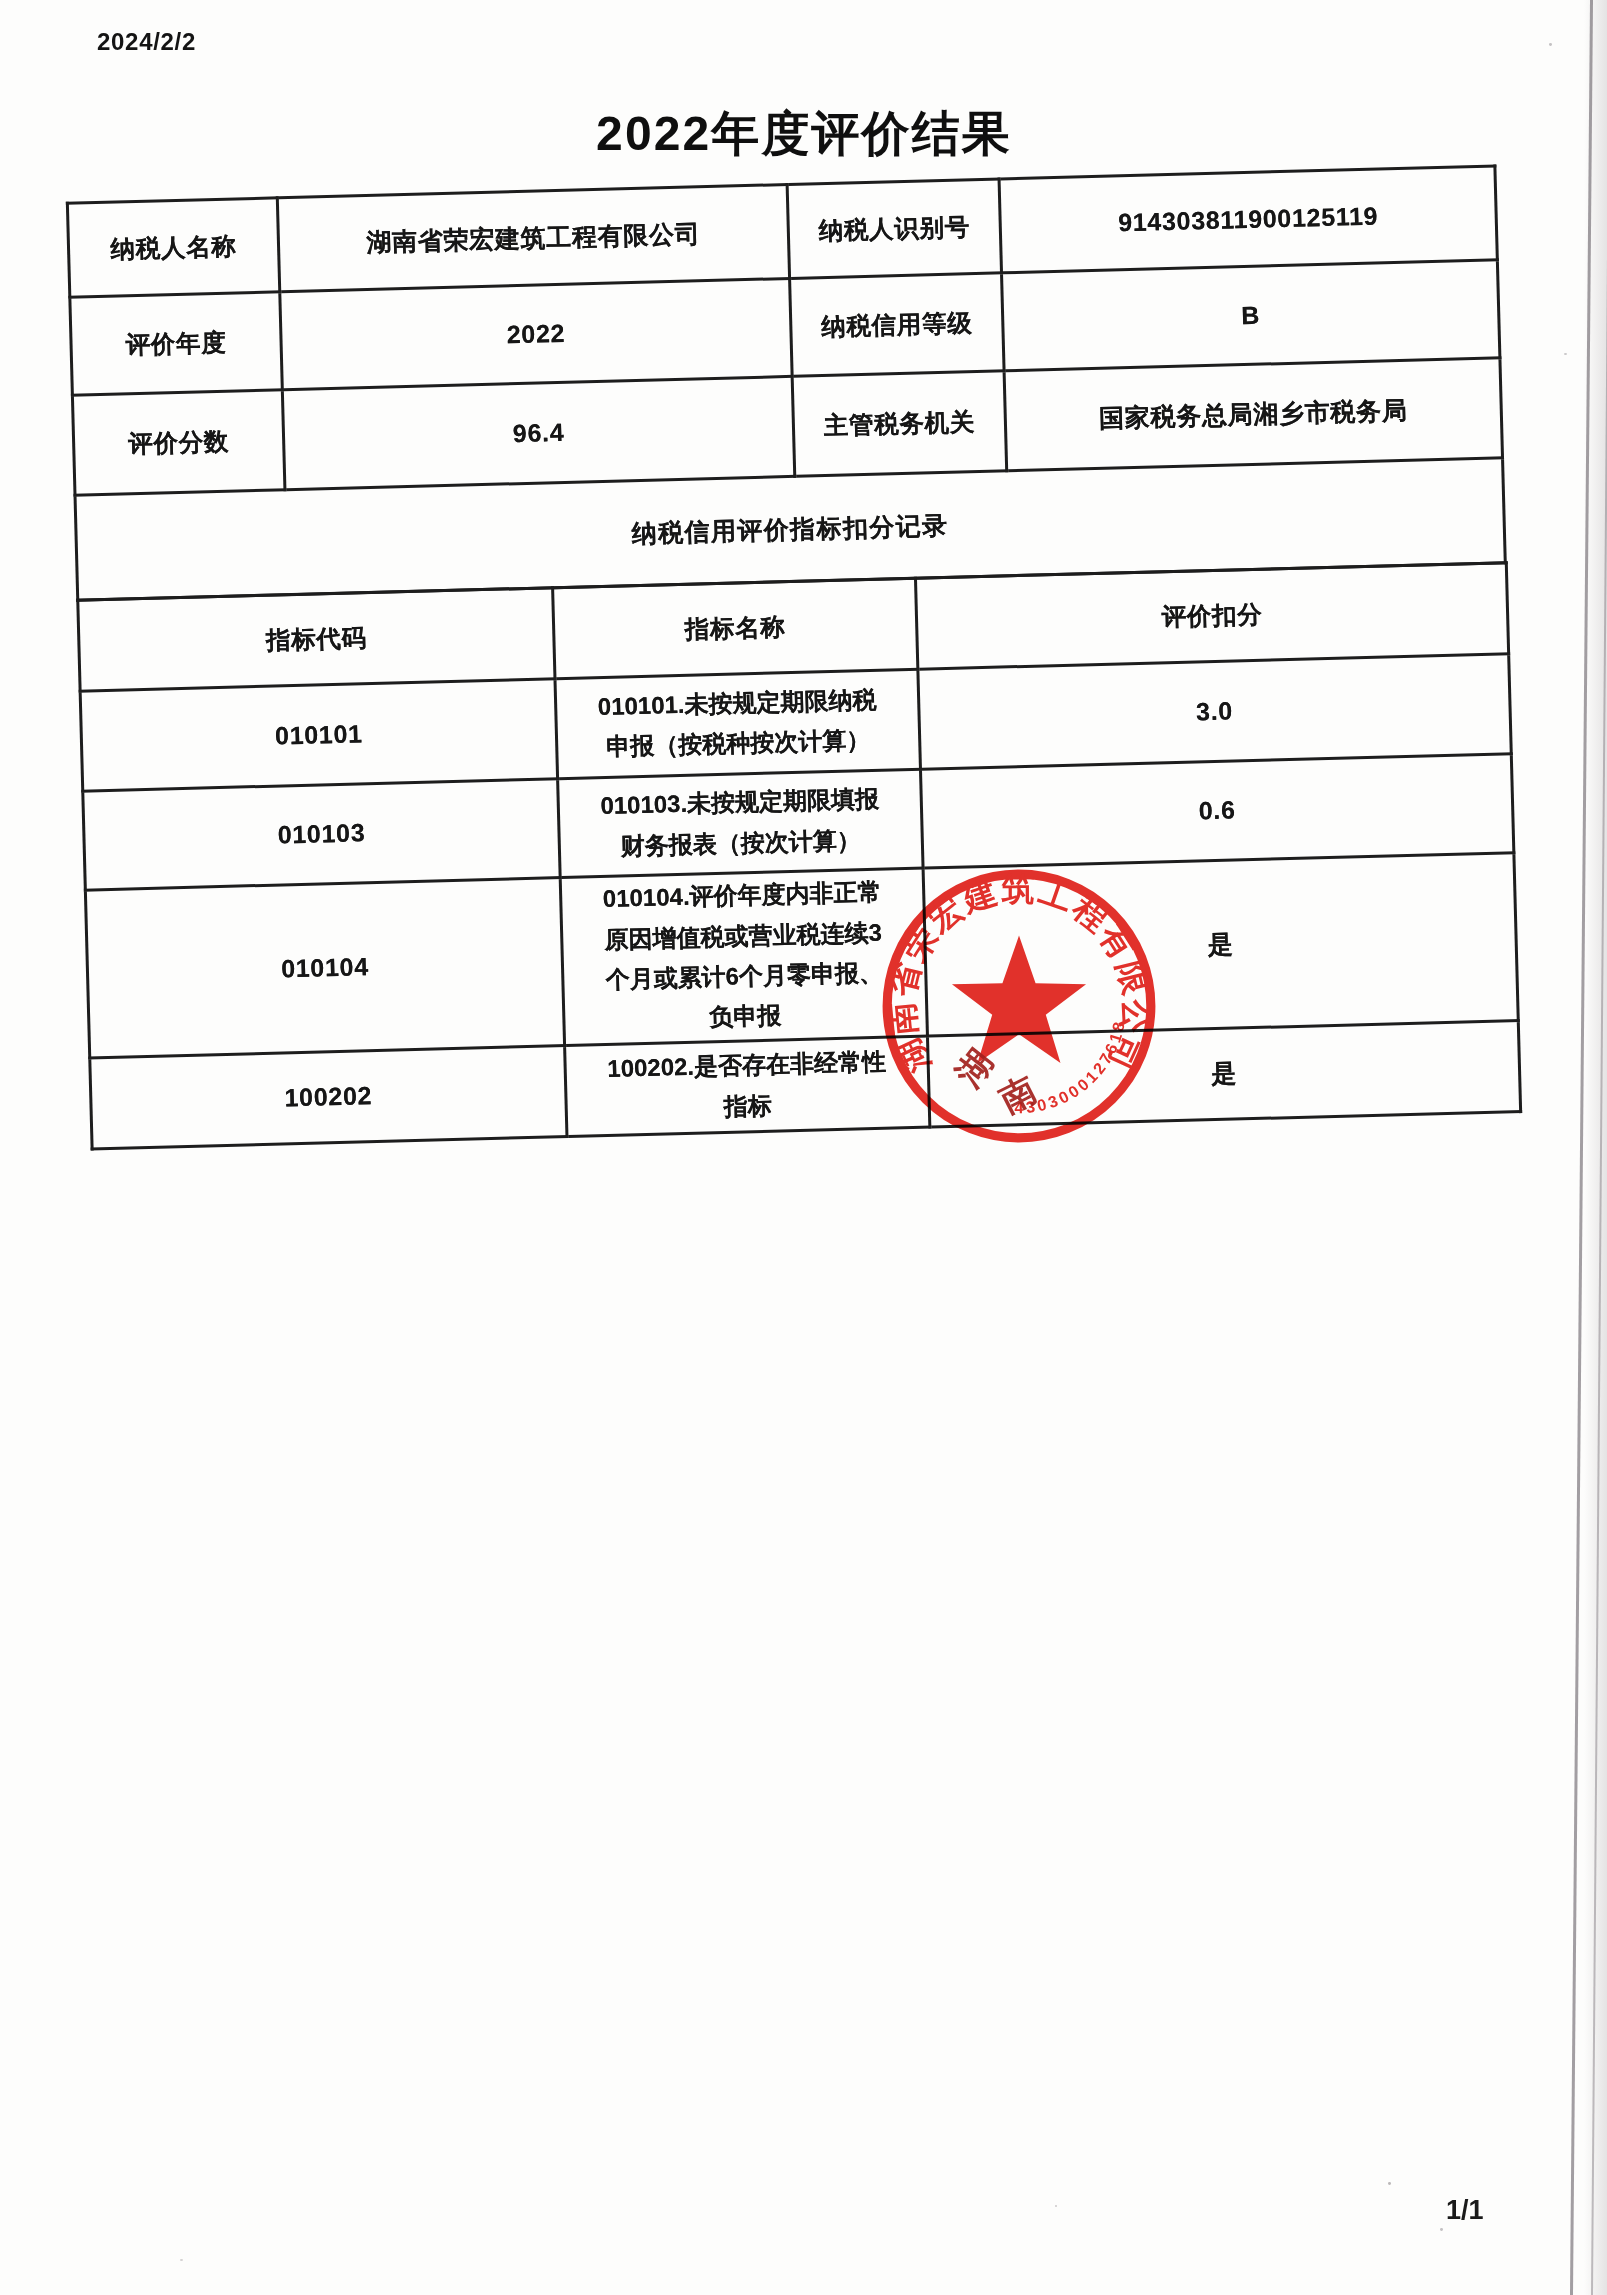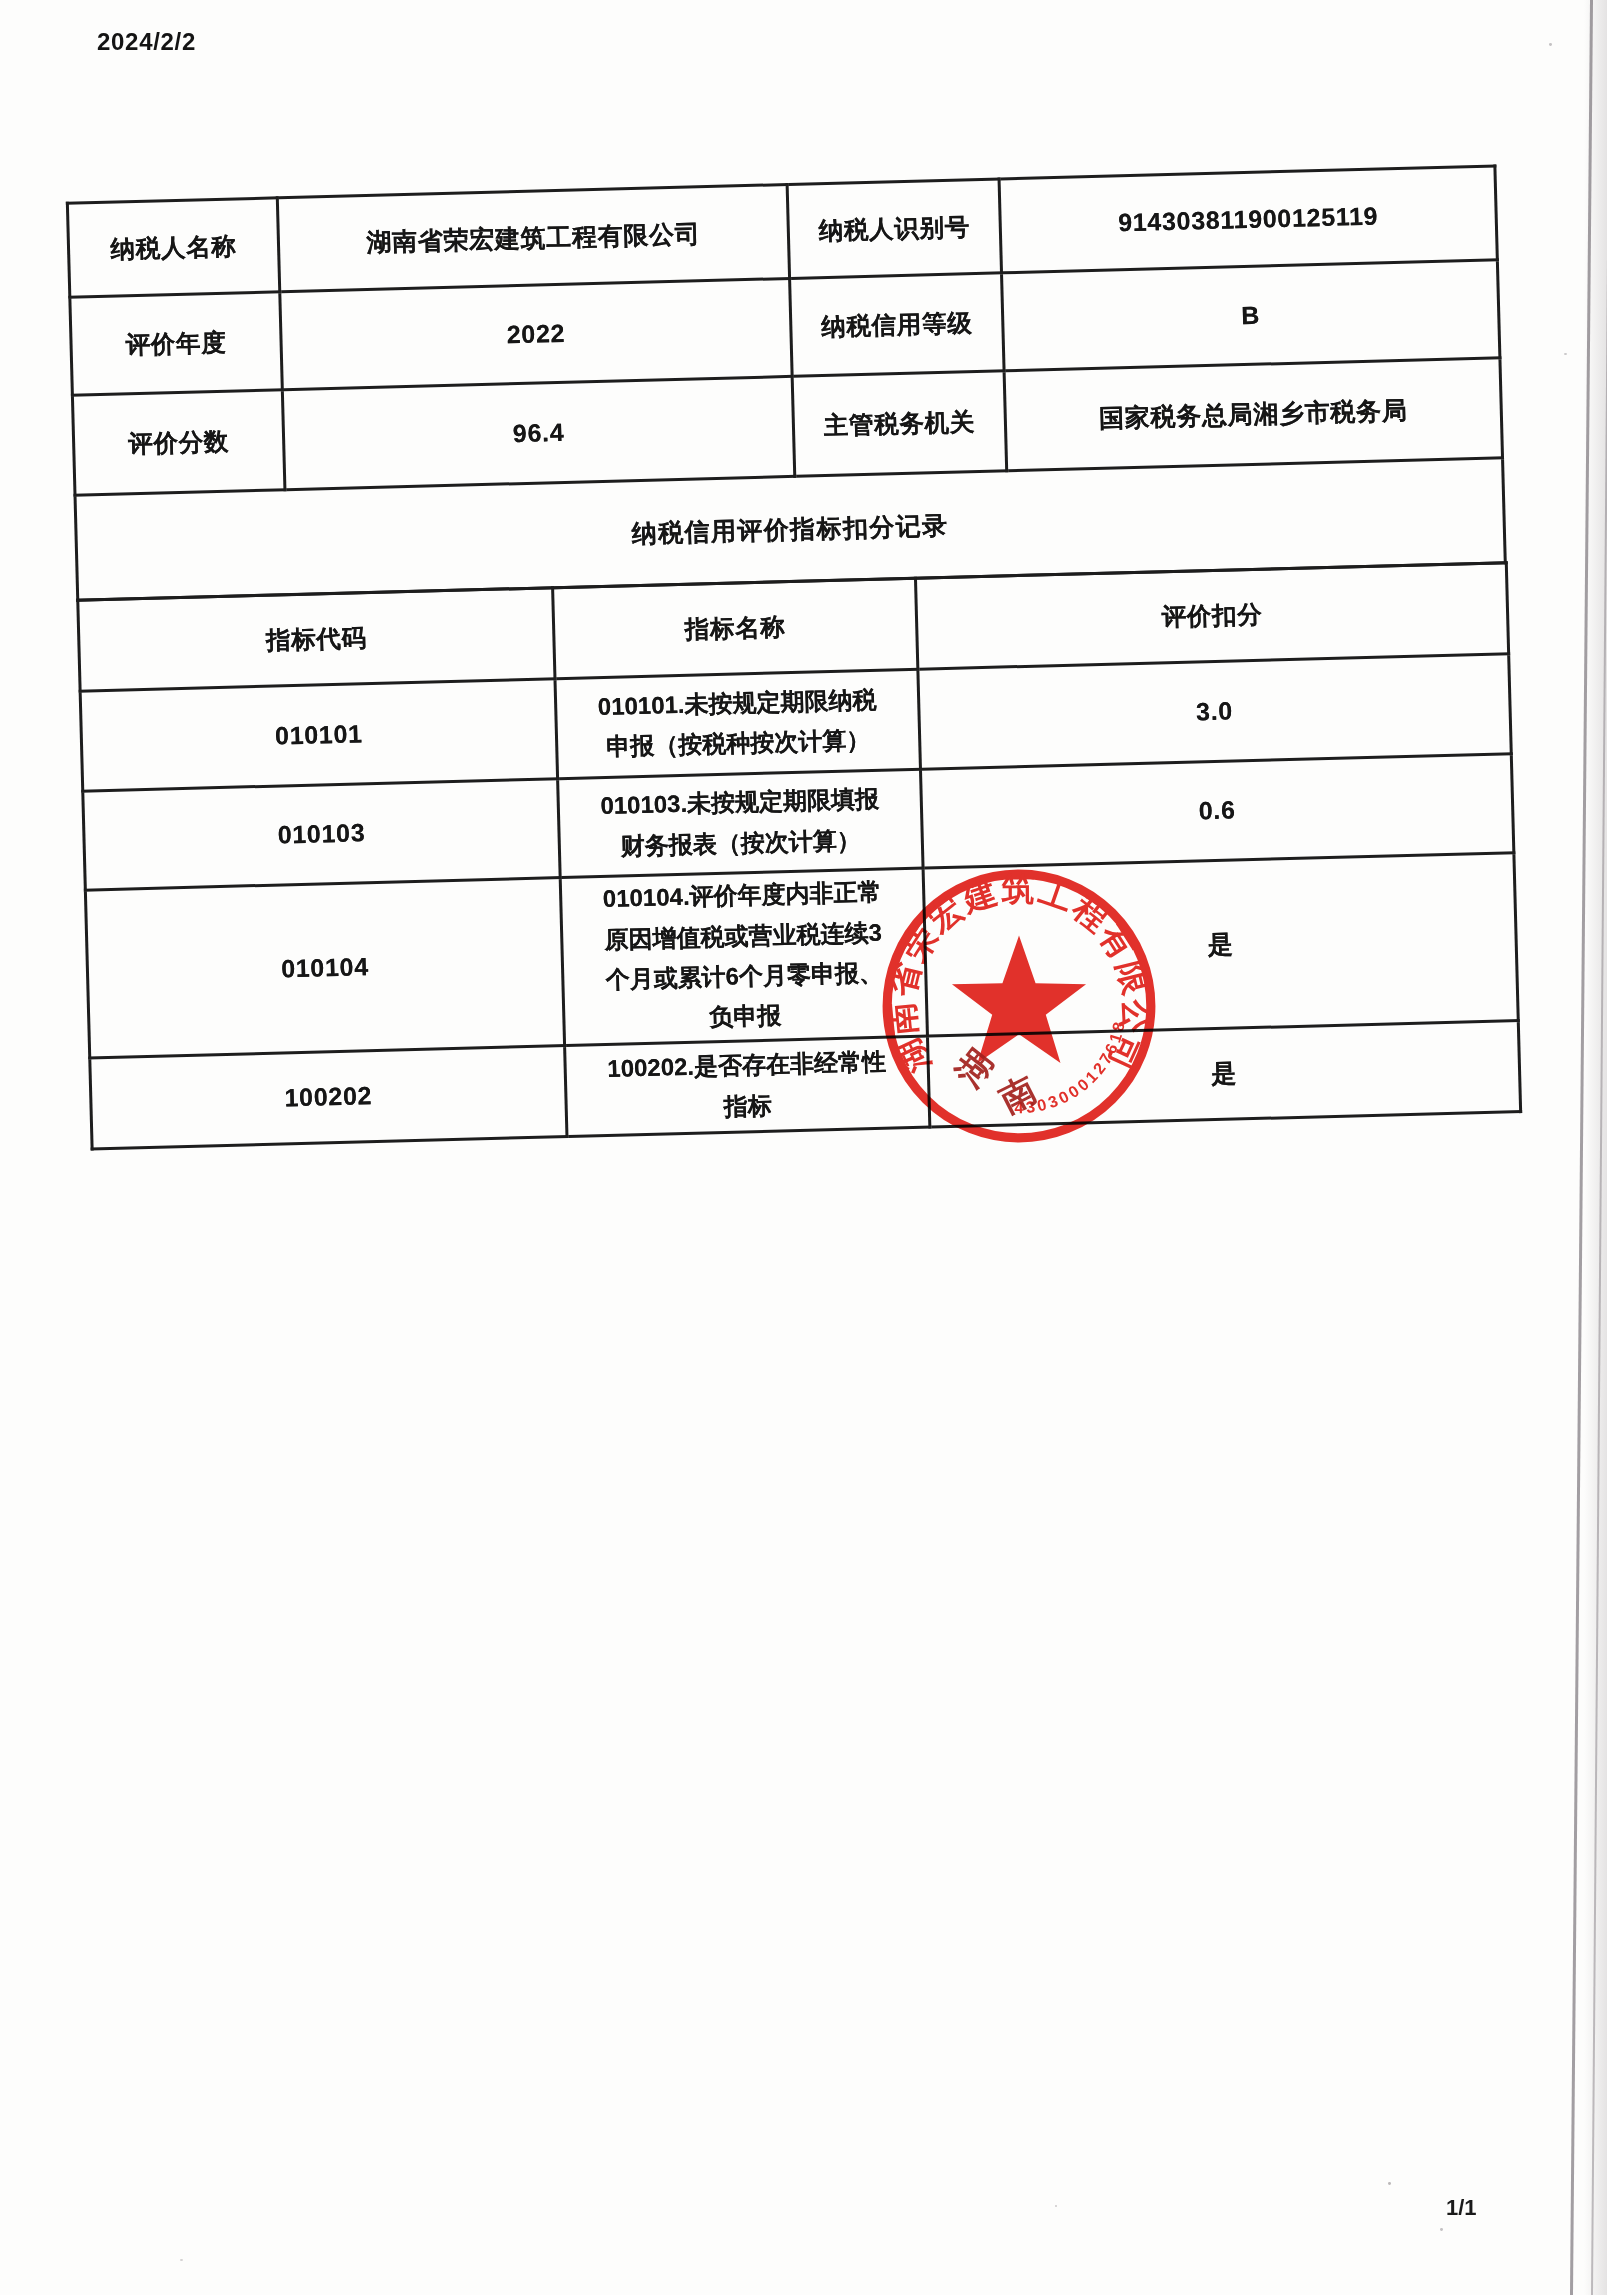--- a/index.html
+++ b/index.html
@@ -22,36 +22,37 @@
   .value{font-size:25px;}
   .section-cell{font-size:25px;letter-spacing:1.4px;}
   .name-cell{font-size:24px;line-height:1.68;white-space:pre-line;letter-spacing:0;}
   .code-cell,.ded-cell{font-size:25px;}
   .stamp{position:absolute;left:878px;top:865px;width:282px;height:282px;
          mix-blend-mode:multiply;opacity:.95;}
   .s-name{font-size:47px;font-weight:700;letter-spacing:3px;font-family:"Liberation Sans","DejaVu Sans",sans-serif;}
   .s-num{font-size:23px;font-weight:700;letter-spacing:4.5px;font-family:"Liberation Sans","DejaVu Sans",sans-serif;}
   .s-ghost{font-size:50px;font-weight:700;fill:#a01410;opacity:.92;
            font-family:"Liberation Sans","DejaVu Sans",sans-serif;}
-  .pageno{position:absolute;left:1446px;top:2195px;font-size:22px;font-weight:700;color:#1a1a1a;}
+  .pageno{position:absolute;left:1446px;top:2195px;font-size:27px;font-weight:700;color:#1a1a1a;}
   .edge-band{position:absolute;left:1584px;top:0;width:24px;height:2295px;
              background:linear-gradient(to right,rgba(0,0,0,0),rgba(95,85,92,.16));}
   .edge-line-1{position:absolute;left:1580px;top:-7px;width:2.8px;height:2309px;
                background:#575058;opacity:.55;transform:rotate(.5deg);}
   .edge-line-2{position:absolute;left:1600px;top:-7px;width:2.1px;height:2309px;
                background:#6a626a;opacity:.4;transform:rotate(.45deg);}
   .speck{position:absolute;border-radius:50%;background:#5a5358;}
 </style>
 </head>
 <body>
 
 <div class="page">
 
   <div class="date">2024/2/2</div>
 
+  <h1 class="title">2022年度评价结果</h1>
 
   <div class="table-wrap">
 
     <table class="t-info">
       <colgroup>
           <col style="width:210px">
           <col style="width:510px">
           <col style="width:212px">
           <col style="width:496px">
         </colgroup>

